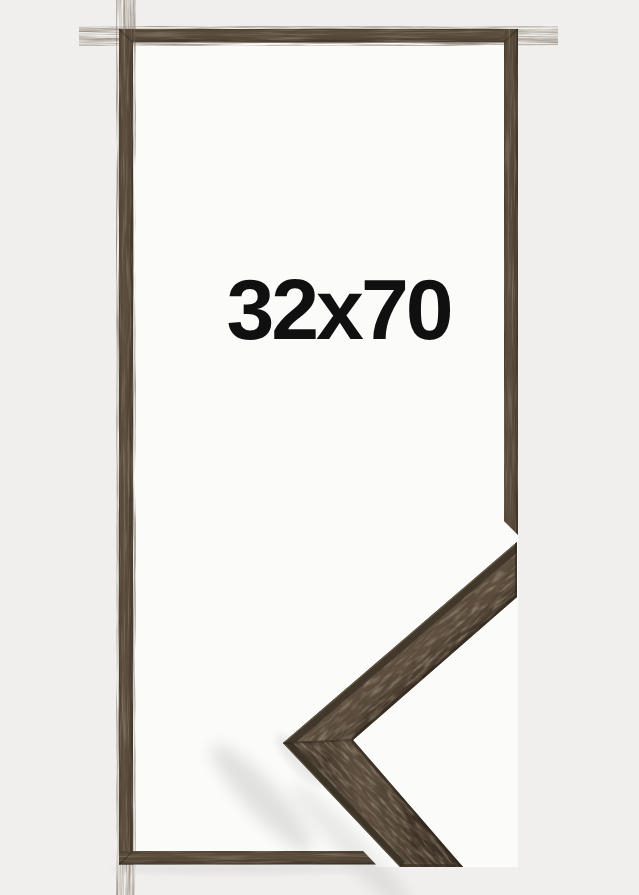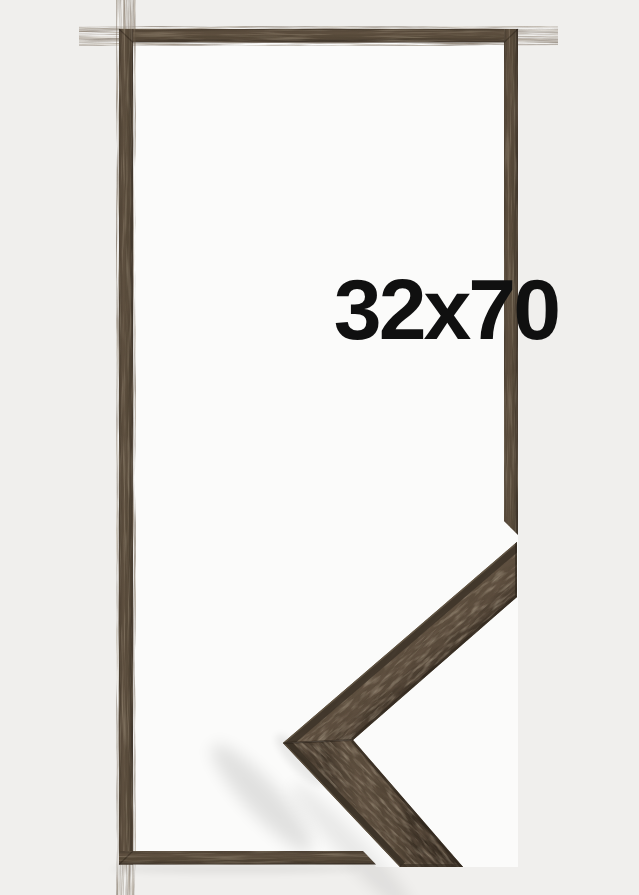--- a/index.html
+++ b/index.html
@@ -14,21 +14,21 @@
   html,body{margin:0;padding:0;}
   body{
     width:639px;height:895px;overflow:hidden;position:relative;
     background:var(--background);
     font-family:"Liberation Sans","DejaVu Sans",sans-serif;
   }
   .stage{position:absolute;inset:0;width:639px;height:895px;}
   .stage svg{position:absolute;left:0;top:0;display:block;}
   .size-label{
     position:absolute;left:119px;top:266px;width:439px;
-    text-align:right;line-height:1;
+    text-align:center;line-height:1;
     font-size:86px;font-weight:700;letter-spacing:-3px;
     color:var(--label-color);
     user-select:none;
   }
 </style>
 </head>
 <body>
 
 <div class="stage">
   <svg width="639" height="895" viewBox="0 0 639 895">

